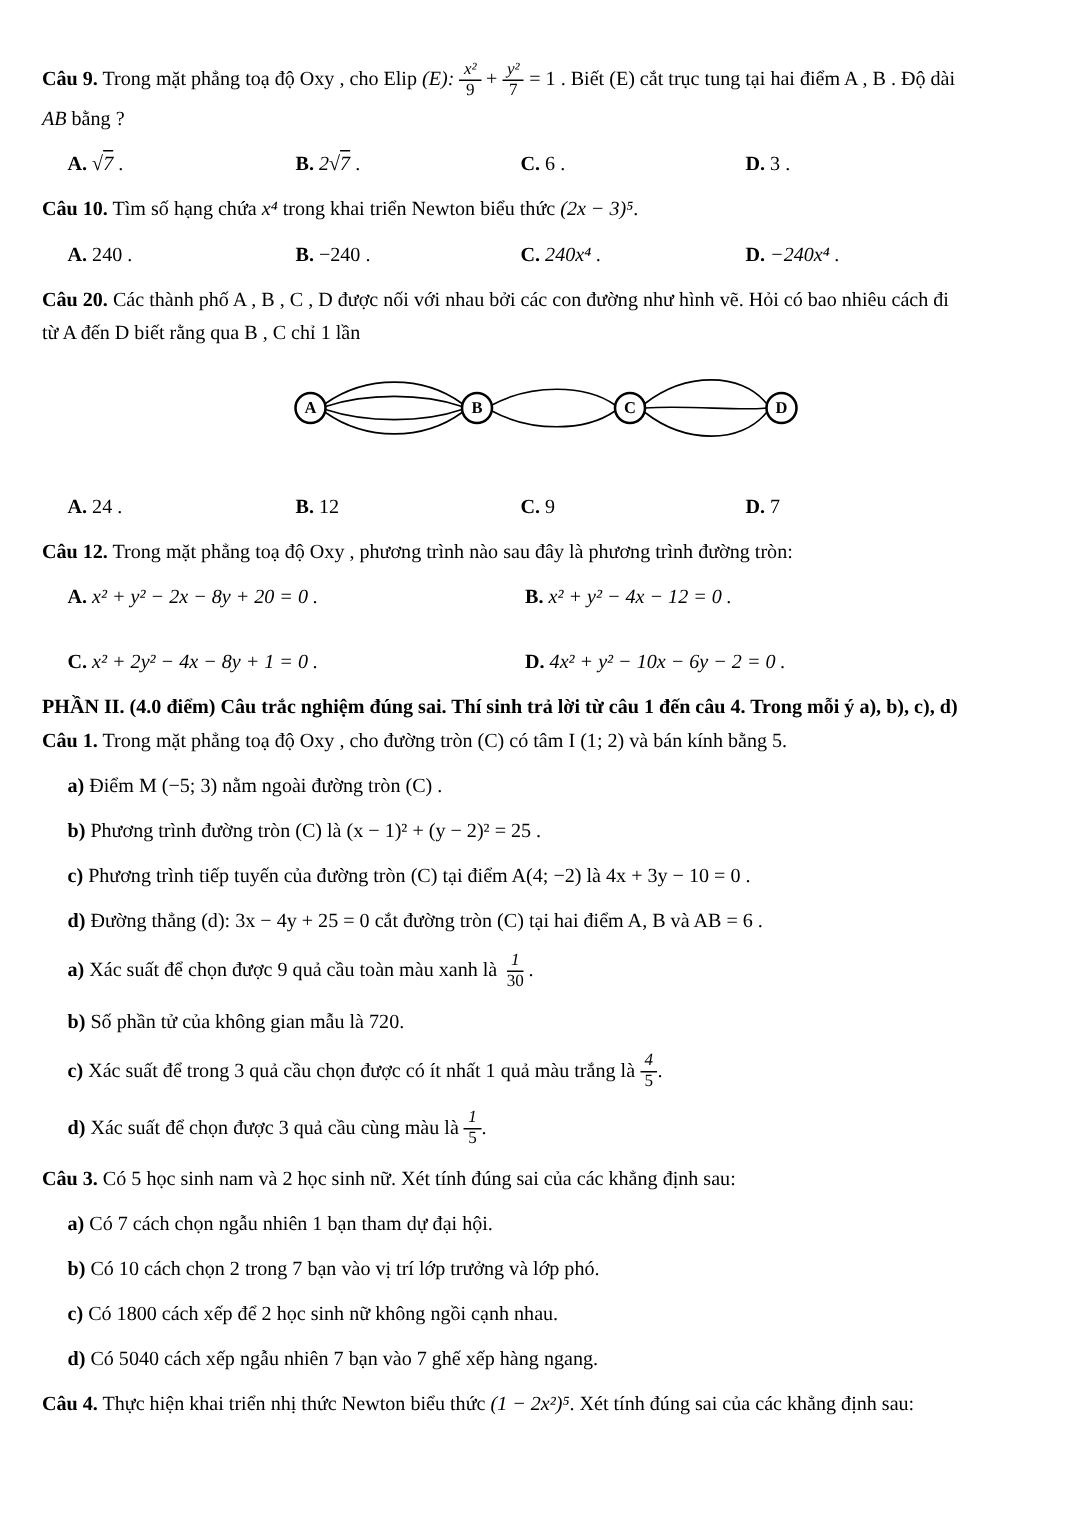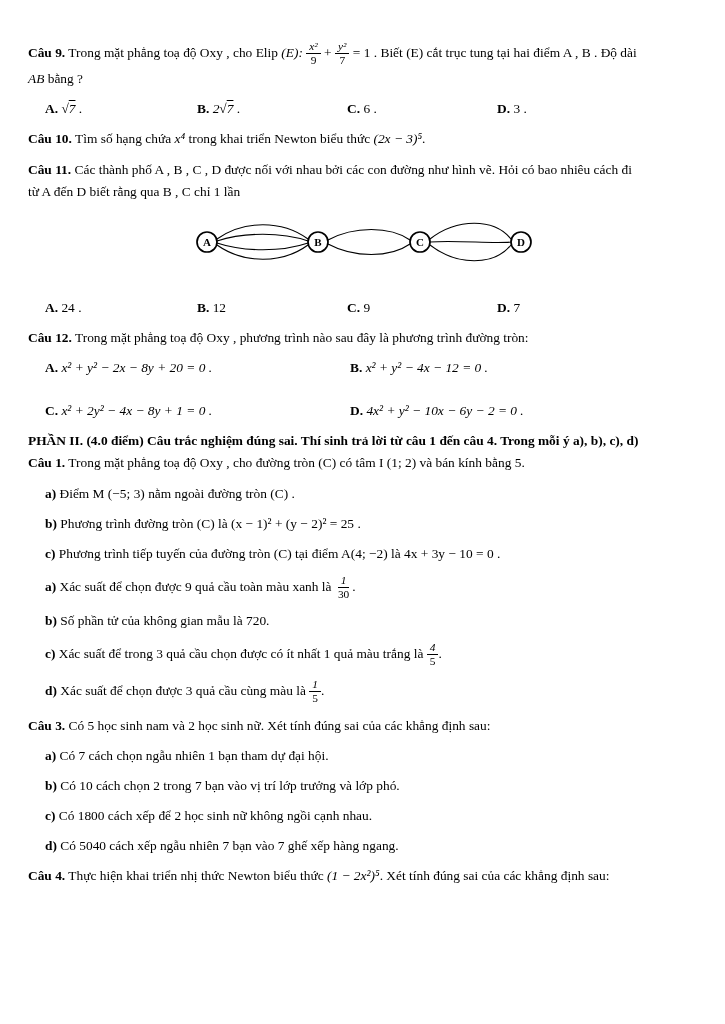--- a/index.html
+++ b/index.html
@@ -51,23 +51,29 @@
   <div class="opts4">
     <span><span class="b">A.</span> <span class="m sqrt"><span>√</span><span class="rad">7</span></span> <span>.</span></span>
     <span><span class="b">B.</span> <span class="m sqrt"><span>2</span><span>√</span><span class="rad">7</span></span> <span>.</span></span>
     <span><span class="b">C.</span> <span>6 .</span></span>
     <span><span class="b">D.</span> <span>3 .</span></span>
   </div>
 
   <p class="para">
     <span class="b">Câu 10.</span><span> Tìm số hạng chứa </span><span class="m">x⁴</span><span> trong khai triển Newton biểu thức </span><span class="m">(2x − 3)⁵</span><span>.</span>
   </p>
+  <div class="opts4">
+    <span><span class="b">A.</span> <span>240 .</span></span>
+    <span><span class="b">B.</span> <span>−240 .</span></span>
+    <span><span class="b">C.</span> <span class="m">240x⁴ .</span></span>
+    <span><span class="b">D.</span> <span class="m">−240x⁴ .</span></span>
+  </div>
 
   <p class="para tight">
-    <span class="b">Câu 11.</span><span> Các thành phố A , B , C , D được nối với nhau bởi các con đường như hình vẽ. Hỏi có bao nhiêu cách đi</span>
+    <span class="b">Câu 20.</span><span> Các thành phố A , B , C , D được nối với nhau bởi các con đường như hình vẽ. Hỏi có bao nhiêu cách đi</span>
   </p>
   <p class="para tight">
     <span>từ A đến D biết rằng qua B , C chỉ 1 lần</span>
   </p>
   <div class="diagram-wrap">
     <svg class="diagram" width="340" height="72" viewBox="0 0 340 72">
 
       <path class="edge" d="M23,33 C50,14 88,14 114,33"></path>
       <path class="edge" d="M23,35 C50,26 88,26 114,35"></path>
       <path class="edge" d="M23,37 C50,46 88,46 114,37"></path>
@@ -110,20 +116,21 @@
   <p class="para tight b">
     <span>PHẦN II. (4.0 điểm) Câu trắc nghiệm đúng sai. Thí sinh trả lời từ câu 1 đến câu 4. Trong mỗi ý a), b), c), d)</span>
   </p>
 
   <p class="para">
     <span class="b">Câu 1.</span><span> Trong mặt phẳng toạ độ Oxy , cho đường tròn (C) có tâm I (1; 2) và bán kính bằng 5.</span>
   </p>
   <p class="item"><span class="b">a)</span><span> Điểm M (−5; 3) nằm ngoài đường tròn (C) .</span></p>
   <p class="item"><span class="b">b)</span><span> Phương trình đường tròn (C) là (x − 1)² + (y − 2)² = 25 .</span></p>
   <p class="item"><span class="b">c)</span><span> Phương trình tiếp tuyến của đường tròn (C) tại điểm A(4; −2) là 4x + 3y − 10 = 0 .</span></p>
+  <p class="item"><span class="b">d)</span><span> Đường thẳng (d): 3x − 4y + 25 = 0 cắt đường tròn (C) tại hai điểm A, B và AB = 6 .</span></p>
 
   <p class="item"><span class="b">a)</span><span> Xác suất để chọn được 9 quả cầu toàn màu xanh là </span><span class="frac">
         <span class="num">1</span>
         <span class="den">30</span>
       </span><span>.</span></p>
   <p class="item"><span class="b">b)</span><span> Số phần tử của không gian mẫu là 720.</span></p>
   <p class="item"><span class="b">c)</span><span> Xác suất để trong 3 quả cầu chọn được có ít nhất 1 quả màu trắng là </span><span class="frac">
         <span class="num">4</span>
         <span class="den">5</span>
       </span><span>.</span></p>

